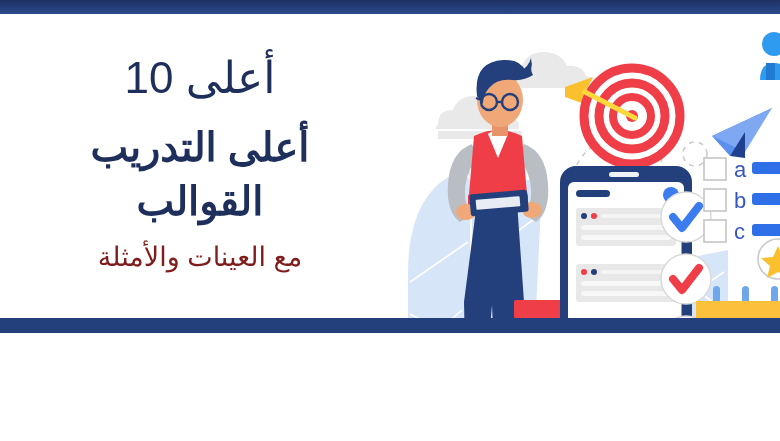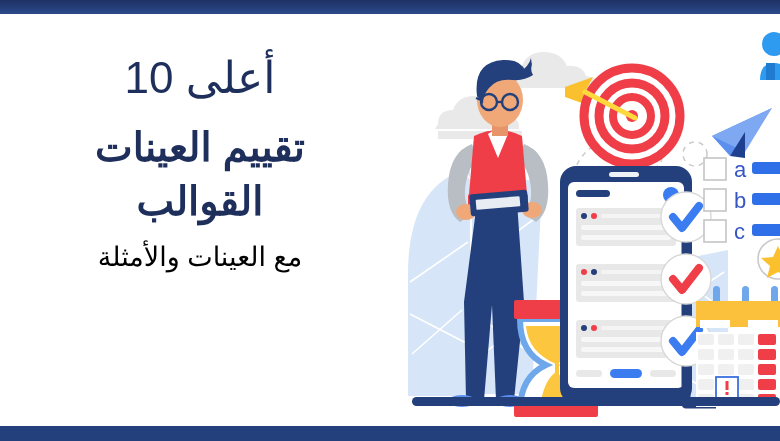--- a/index.html
+++ b/index.html
@@ -2,21 +2,21 @@
 <html><head>
 <meta charset="utf-8">
 <style>
   * { margin:0; padding:0; box-sizing:border-box; }
   html,body { width:780px; height:441px; overflow:hidden; }
   body {
     font-family:"Liberation Sans", sans-serif;
     background:#ffffff;
     position:relative;
   }
-  .canvas { position:relative; width:780px; height:441px; background:#fff; overflow:hidden; }
+  .canvas { position:relative; width:780px; height:333px; background:#fff; overflow:hidden; }
 
   
   .bar-top {
     position:absolute; left:0; top:0; width:780px; height:14px;
     background:linear-gradient(180deg,#1f3163 0%,#24407c 60%,#2c4a8c 100%);
   }
   .bar-bottom {
     position:absolute; left:0; bottom:0; width:780px; height:15px;
     background:#24407c;
   }
@@ -29,39 +29,39 @@
   .t-eyebrow {
     font-size:44px; font-weight:400; line-height:1.18; letter-spacing:0px;
     color:#1f2f5c;
   }
   .t-main {
     font-size:40px; font-weight:700; line-height:1.35; color:#1f2f5c;
     margin-top:16px;
   }
   .t-main .l2 { display:block;text-align:center; }
   .t-sub {
-    font-size:27px; font-weight:400; line-height:1.3; color:#000000;
+    font-size:27px; font-weight:400; line-height:1.3; color:#7f1d1d;
     margin-top:12px;
   }
 
   
   .illus { position:absolute; left:400px; top:14px; width:380px; height:413px; }
   .illus svg { display:block; }
 </style>
 </head>
 <body>
 
 <div class="canvas">
 
   <div class="bar-top"></div>
 
   <div class="text-block">
     <div class="t-eyebrow">أعلى 10</div>
     <div class="t-main">
-      <span class="l1">تقييم العينات</span>
+      <span class="l1">أعلى التدريب</span>
       <span class="l2">القوالب</span>
     </div>
     <div class="t-sub">مع العينات والأمثلة</div>
   </div>
 
   <div class="illus">
   <svg width="380" height="413" viewBox="0 0 380 413" xmlns="http://www.w3.org/2000/svg">
 
     <g opacity="1">
       <path d="M104 70 q0-16 17-16 q5-16 23-16 q17 0 23 14 q15-2 19 10 q11 1 11 8 l0 4 l-98 0 q-? 0 0 -4 z" fill="#e9e9e9"></path>

